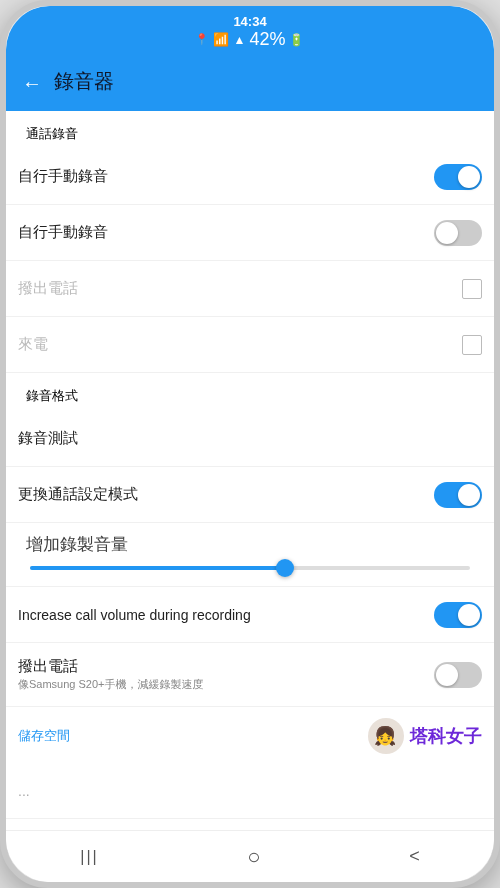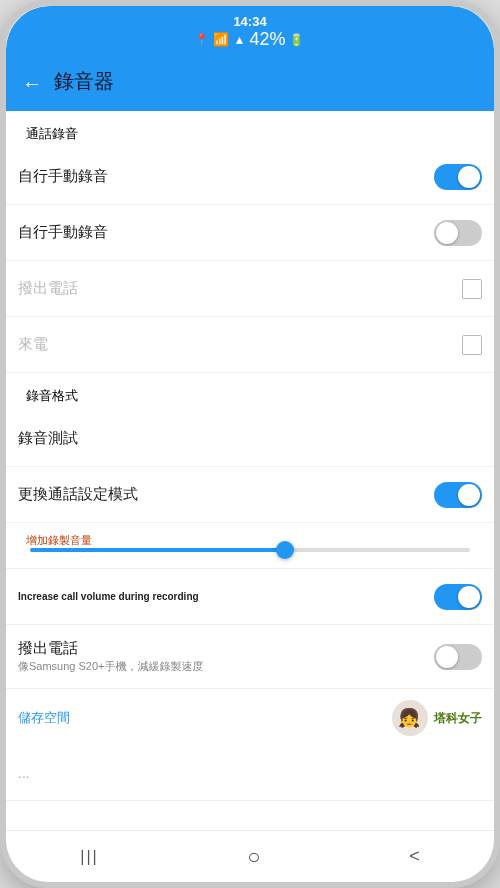--- a/index.html
+++ b/index.html
@@ -96,22 +96,21 @@
     }
     .setting-row.disabled .setting-text {
       color: #bbb;
     }
     .setting-text {
       font-size: 15px;
       color: #222;
       flex: 1;
     }
     .setting-text.english {
-      font-size: 10px;
-      font-weight: bold;
+      font-size: 14px;
     }
     .setting-subtext {
       font-size: 11px;
       color: #888;
       margin-top: 1px;
     }
     .setting-text-group {
       flex: 1;
     }
     
@@ -152,23 +151,23 @@
       border: 1.5px solid #bbb;
       border-radius: 2px;
       flex-shrink: 0;
     }
     
     .slider-row {
       padding: 10px 20px 16px 20px;
       border-bottom: 1px solid #f0f0f0;
     }
     .slider-label {
-      font-size: 11px;
-      color: #c2410c;
-      margin-bottom: 0;
+      font-size: 17px;
+      color: #404040;
+      margin-bottom: 10px;
     }
     .slider-track {
       position: relative;
       height: 4px;
       background: #ddd;
       border-radius: 2px;
       margin: 0 4px;
     }
     .slider-fill {
       position: absolute;
@@ -216,22 +215,22 @@
       width: 36px;
       height: 36px;
       border-radius: 50%;
       background: #e8e0d8;
       display: flex;
       align-items: center;
       justify-content: center;
       font-size: 18px;
     }
     .watermark-text {
-      color: #4d7c0f;
-      font-size: 12px;
+      color: #6d28d9;
+      font-size: 18px;
       font-weight: 700;
     }
   </style>
 </head>
 <body>
 
 <div class="phone-shell">
   <div class="phone-screen">
 
     <div class="status-bar">

